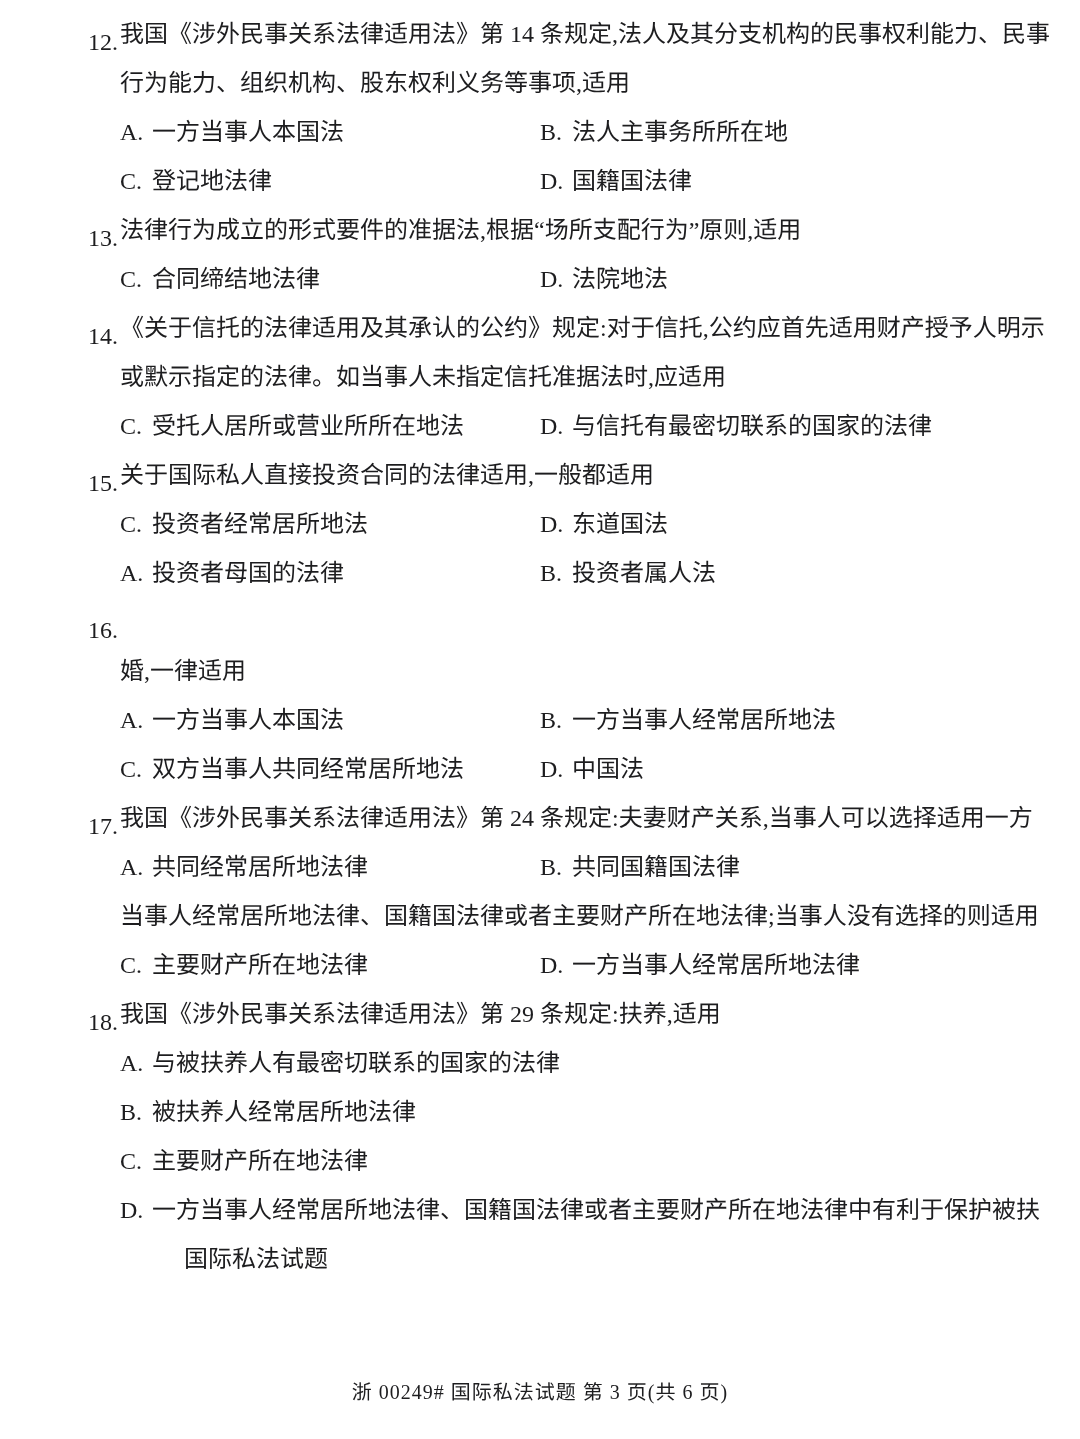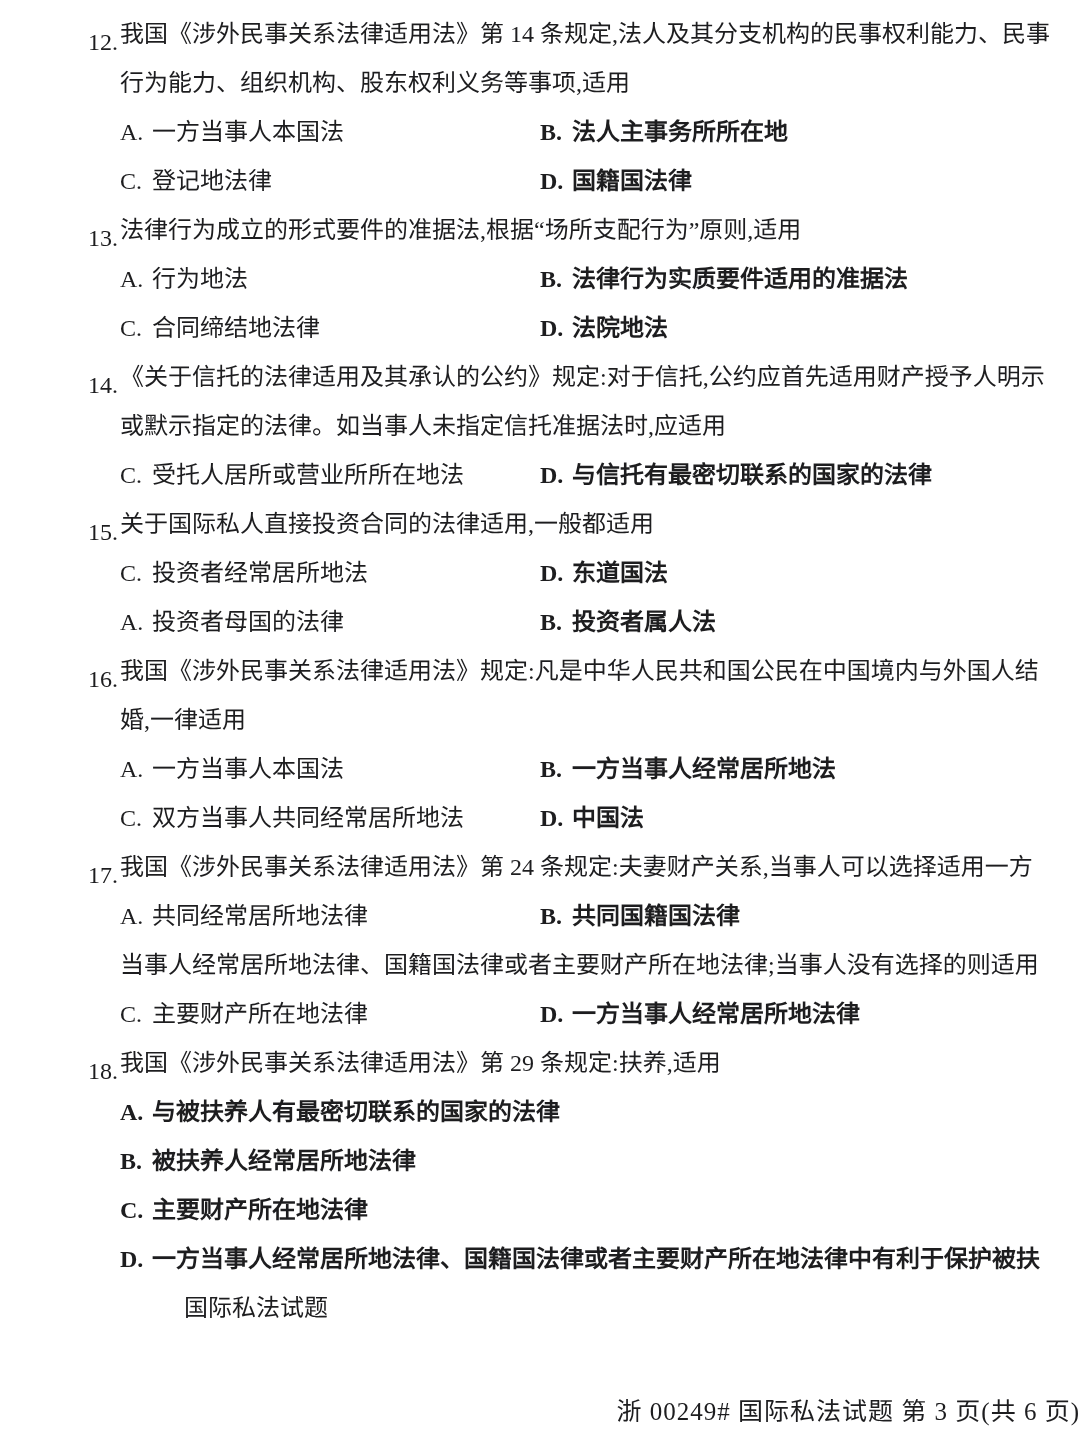--- a/index.html
+++ b/index.html
@@ -34,68 +34,66 @@
     width: 32px;
   }
   .opt-left {
     display: inline-block;
     width: 420px;
     vertical-align: top;
   }
   .opt-right {
     display: inline-block;
     vertical-align: top;
-    font-weight: bold;
   }
   .opt-label {
     display: inline-block;
     min-width: 32px;
   }
   .opt-cont {
     padding-left: 64px;
   }
   .footer {
     position: absolute;
     left: 0;
     right: 0;
-    bottom: 12px;
-    text-align: right;
-    font-size: 25px;
+    bottom: 32px;
+    text-align: center;
+    font-size: 20px;
     line-height: 30px;
     letter-spacing: 1px;
   }
 </style>
 </head>
 <body>
 
 <div class="page">
   <div id="questions-container">
       <div class="question">
         <div class="row stem-row"><span class="qnum">12.</span><span class="stem-text">我国《涉外民事关系法律适用法》第 14 条规定,法人及其分支机构的民事权利能力、民事</span></div>
         <div class="row stem-row"><span class="stem-text">行为能力、组织机构、股东权利义务等事项,适用</span></div>
         <div class="row opt-row"><span class="opt-left"><span class="opt-label">A.</span><span class="opt-text">一方当事人本国法</span></span><span class="opt-right"><span class="opt-label">B.</span><span class="opt-text">法人主事务所所在地</span></span></div>
         <div class="row opt-row"><span class="opt-left"><span class="opt-label">C.</span><span class="opt-text">登记地法律</span></span><span class="opt-right"><span class="opt-label">D.</span><span class="opt-text">国籍国法律</span></span></div>
       </div>
       <div class="question">
         <div class="row stem-row"><span class="qnum">13.</span><span class="stem-text">法律行为成立的形式要件的准据法,根据“场所支配行为”原则,适用</span></div>
-        <div class="row opt-row"><span class="opt-left"><span class="opt-label">A.</span><span class="opt-text">行为地法</span></span><span class="opt-right"><span class="opt-label">B.</span><span class="opt-text">法律行为实质要件适用的准据法</span></span></div>
         <div class="row opt-row"><span class="opt-left"><span class="opt-label">C.</span><span class="opt-text">合同缔结地法律</span></span><span class="opt-right"><span class="opt-label">D.</span><span class="opt-text">法院地法</span></span></div>
       </div>
       <div class="question">
         <div class="row stem-row"><span class="qnum">14.</span><span class="stem-text">《关于信托的法律适用及其承认的公约》规定:对于信托,公约应首先适用财产授予人明示</span></div>
         <div class="row stem-row"><span class="stem-text">或默示指定的法律。如当事人未指定信托准据法时,应适用</span></div>
         <div class="row opt-row"><span class="opt-left"><span class="opt-label">C.</span><span class="opt-text">受托人居所或营业所所在地法</span></span><span class="opt-right"><span class="opt-label">D.</span><span class="opt-text">与信托有最密切联系的国家的法律</span></span></div>
       </div>
       <div class="question">
         <div class="row stem-row"><span class="qnum">15.</span><span class="stem-text">关于国际私人直接投资合同的法律适用,一般都适用</span></div>
         <div class="row opt-row"><span class="opt-left"><span class="opt-label">C.</span><span class="opt-text">投资者经常居所地法</span></span><span class="opt-right"><span class="opt-label">D.</span><span class="opt-text">东道国法</span></span></div>
         <div class="row opt-row"><span class="opt-left"><span class="opt-label">A.</span><span class="opt-text">投资者母国的法律</span></span><span class="opt-right"><span class="opt-label">B.</span><span class="opt-text">投资者属人法</span></span></div>
       </div>
       <div class="question">
-        <div class="row stem-row"><span class="qnum">16.</span><span class="stem-text">我国《涉外民事关系法律适用法》规定:凡是中华人民共和国公民在中国境内与外国人结</span></div>
+        <div class="row stem-row"><span class="qnum">16.</span></div>
         <div class="row stem-row"><span class="stem-text">婚,一律适用</span></div>
         <div class="row opt-row"><span class="opt-left"><span class="opt-label">A.</span><span class="opt-text">一方当事人本国法</span></span><span class="opt-right"><span class="opt-label">B.</span><span class="opt-text">一方当事人经常居所地法</span></span></div>
         <div class="row opt-row"><span class="opt-left"><span class="opt-label">C.</span><span class="opt-text">双方当事人共同经常居所地法</span></span><span class="opt-right"><span class="opt-label">D.</span><span class="opt-text">中国法</span></span></div>
       </div>
       <div class="question">
         <div class="row stem-row"><span class="qnum">17.</span><span class="stem-text">我国《涉外民事关系法律适用法》第 24 条规定:夫妻财产关系,当事人可以选择适用一方</span></div>
         <div class="row opt-row"><span class="opt-left"><span class="opt-label">A.</span><span class="opt-text">共同经常居所地法律</span></span><span class="opt-right"><span class="opt-label">B.</span><span class="opt-text">共同国籍国法律</span></span></div>
         <div class="row stem-row"><span class="stem-text">当事人经常居所地法律、国籍国法律或者主要财产所在地法律;当事人没有选择的则适用</span></div>
         <div class="row opt-row"><span class="opt-left"><span class="opt-label">C.</span><span class="opt-text">主要财产所在地法律</span></span><span class="opt-right"><span class="opt-label">D.</span><span class="opt-text">一方当事人经常居所地法律</span></span></div>
       </div>

